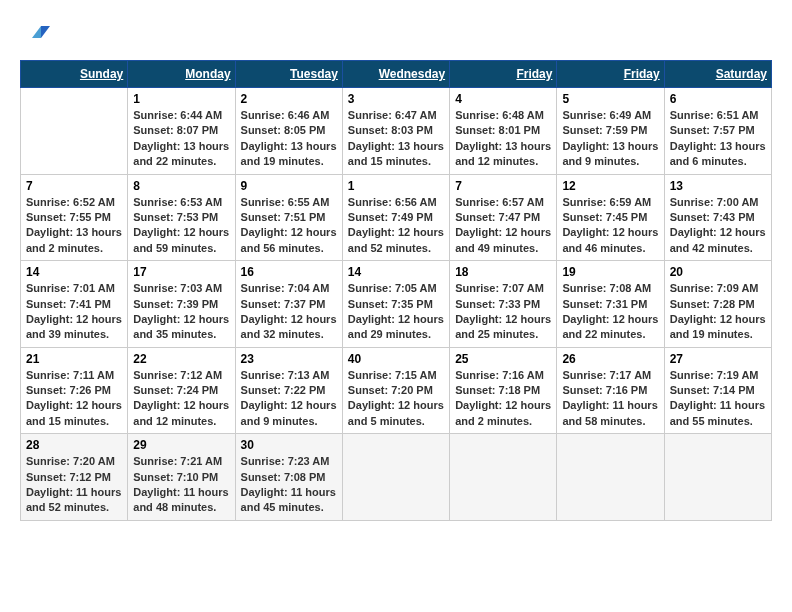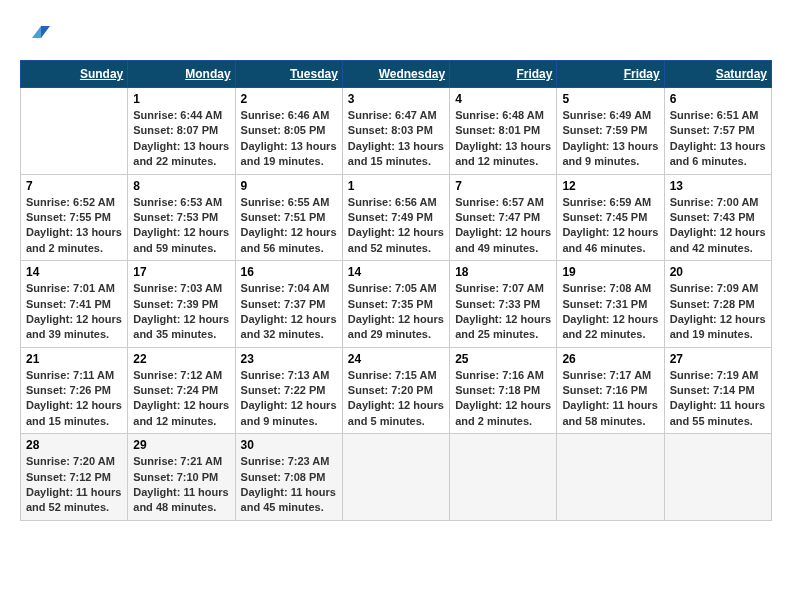--- a/index.html
+++ b/index.html
@@ -214,21 +214,21 @@
         </td>
         <td>
           <div class="day-number">22</div>
           <div class="day-info">Sunrise: 7:12 AM<br>Sunset: 7:24 PM<br>Daylight: 12 hours<br>and 12 minutes.</div>
         </td>
         <td>
           <div class="day-number">23</div>
           <div class="day-info">Sunrise: 7:13 AM<br>Sunset: 7:22 PM<br>Daylight: 12 hours<br>and 9 minutes.</div>
         </td>
         <td>
-          <div class="day-number">24</div>
+          <div class="day-number">40</div>
           <div class="day-info">Sunrise: 7:15 AM<br>Sunset: 7:20 PM<br>Daylight: 12 hours<br>and 5 minutes.</div>
         </td>
         <td>
           <div class="day-number">25</div>
           <div class="day-info">Sunrise: 7:16 AM<br>Sunset: 7:18 PM<br>Daylight: 12 hours<br>and 2 minutes.</div>
         </td>
         <td>
           <div class="day-number">26</div>
           <div class="day-info">Sunrise: 7:17 AM<br>Sunset: 7:16 PM<br>Daylight: 11 hours<br>and 58 minutes.</div>
         </td>

